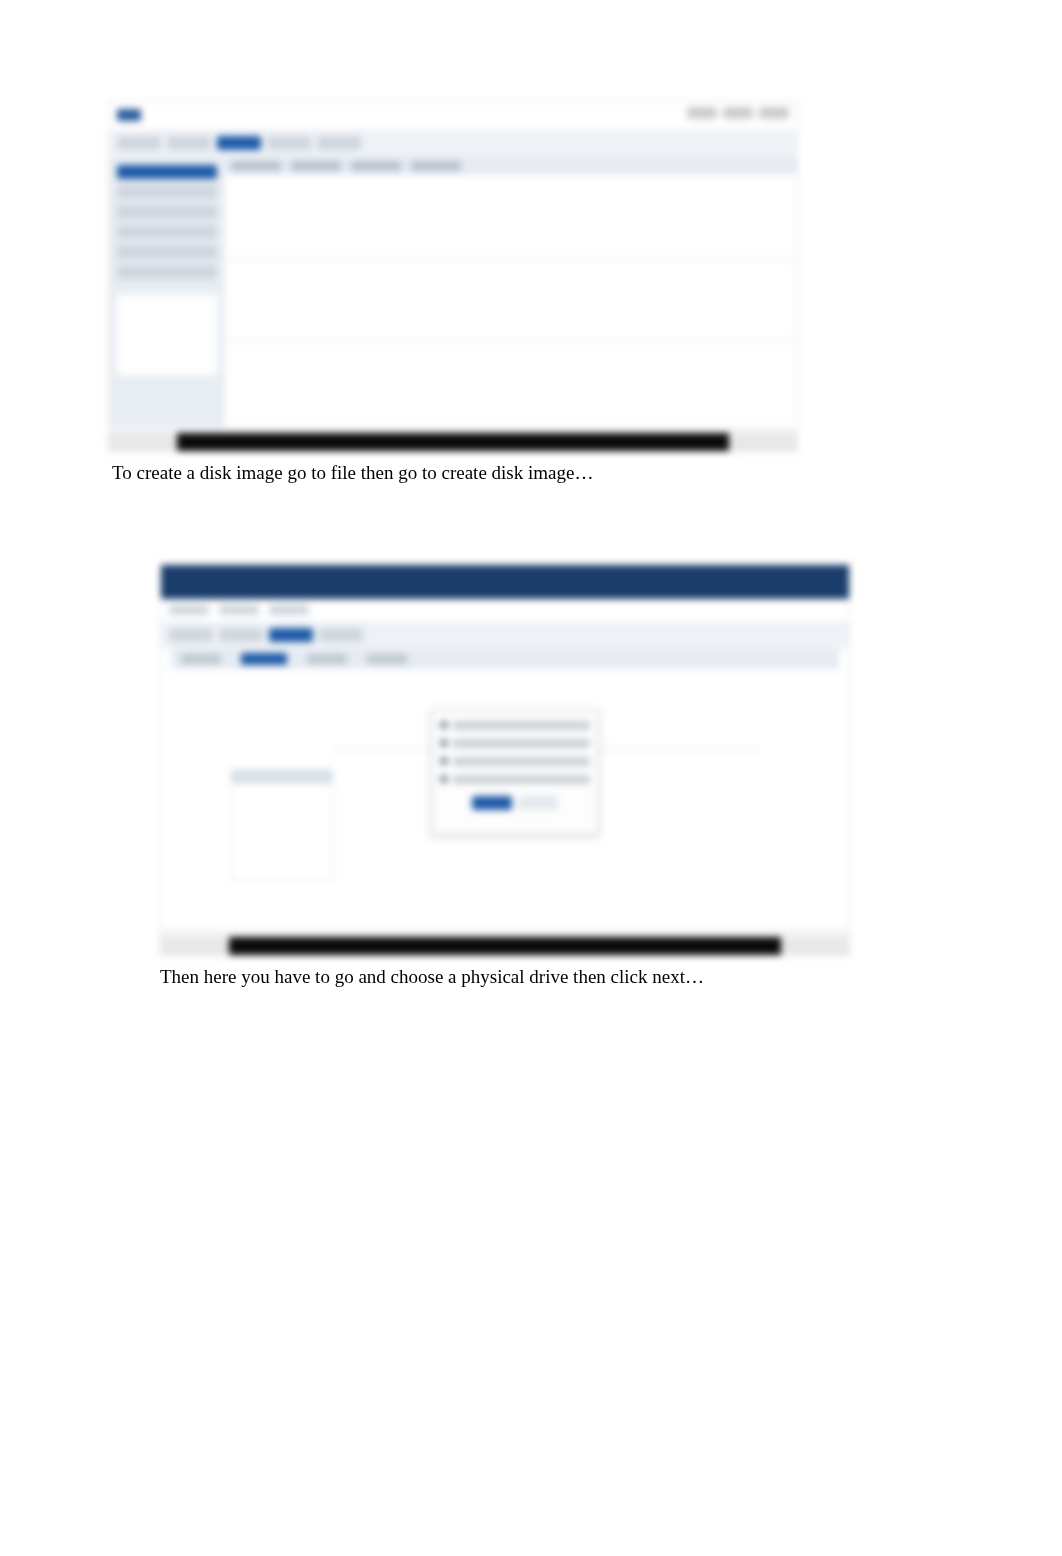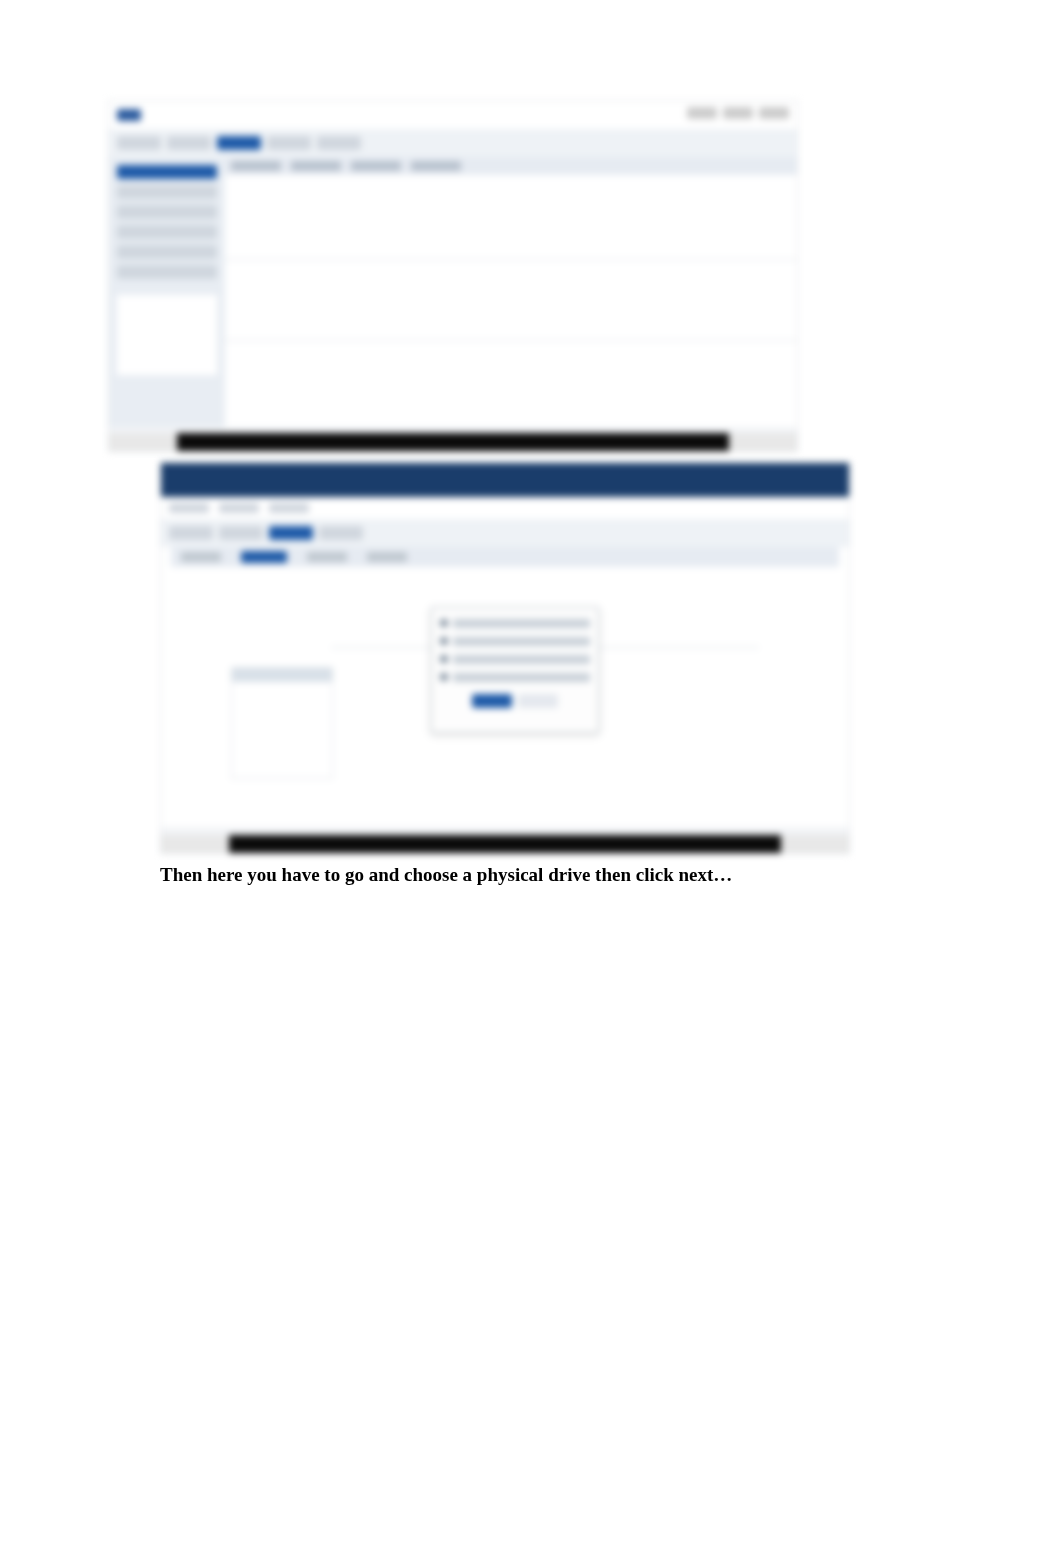--- a/index.html
+++ b/index.html
@@ -28,21 +28,20 @@
     .caption {
       font-size: 19px;
       color: #000;
       margin-bottom: 80px;
     }
     .caption-1 {
       margin-left: 112px;
     }
     .caption-2 {
       margin-left: 160px;
-      font-weight: bold;
     }
     
     .shot {
       background: #f2f4f7;
       border: 1px solid #e0e4e8;
       position: relative;
       filter: blur(3.5px);
     }
     .shot1 {
       height: 350px;
@@ -344,20 +343,21 @@
               <span></span>
           </div>
           <div class="pane"></div>
           <div class="pane"></div>
         </div>
       </div>
       <div class="status"></div>
       <div class="taskbar"></div>
     </div>
   </div>
+  <div class="caption caption-1">To create a disk image go to file then go to create disk image…</div>
 
   <div class="figure figure-2">
     <div class="shot shot2">
       <div class="titlebar2"></div>
       <div class="menubar">
         <span></span>
         <span></span>
         <span></span>
       </div>
       <div class="toolbar2">

